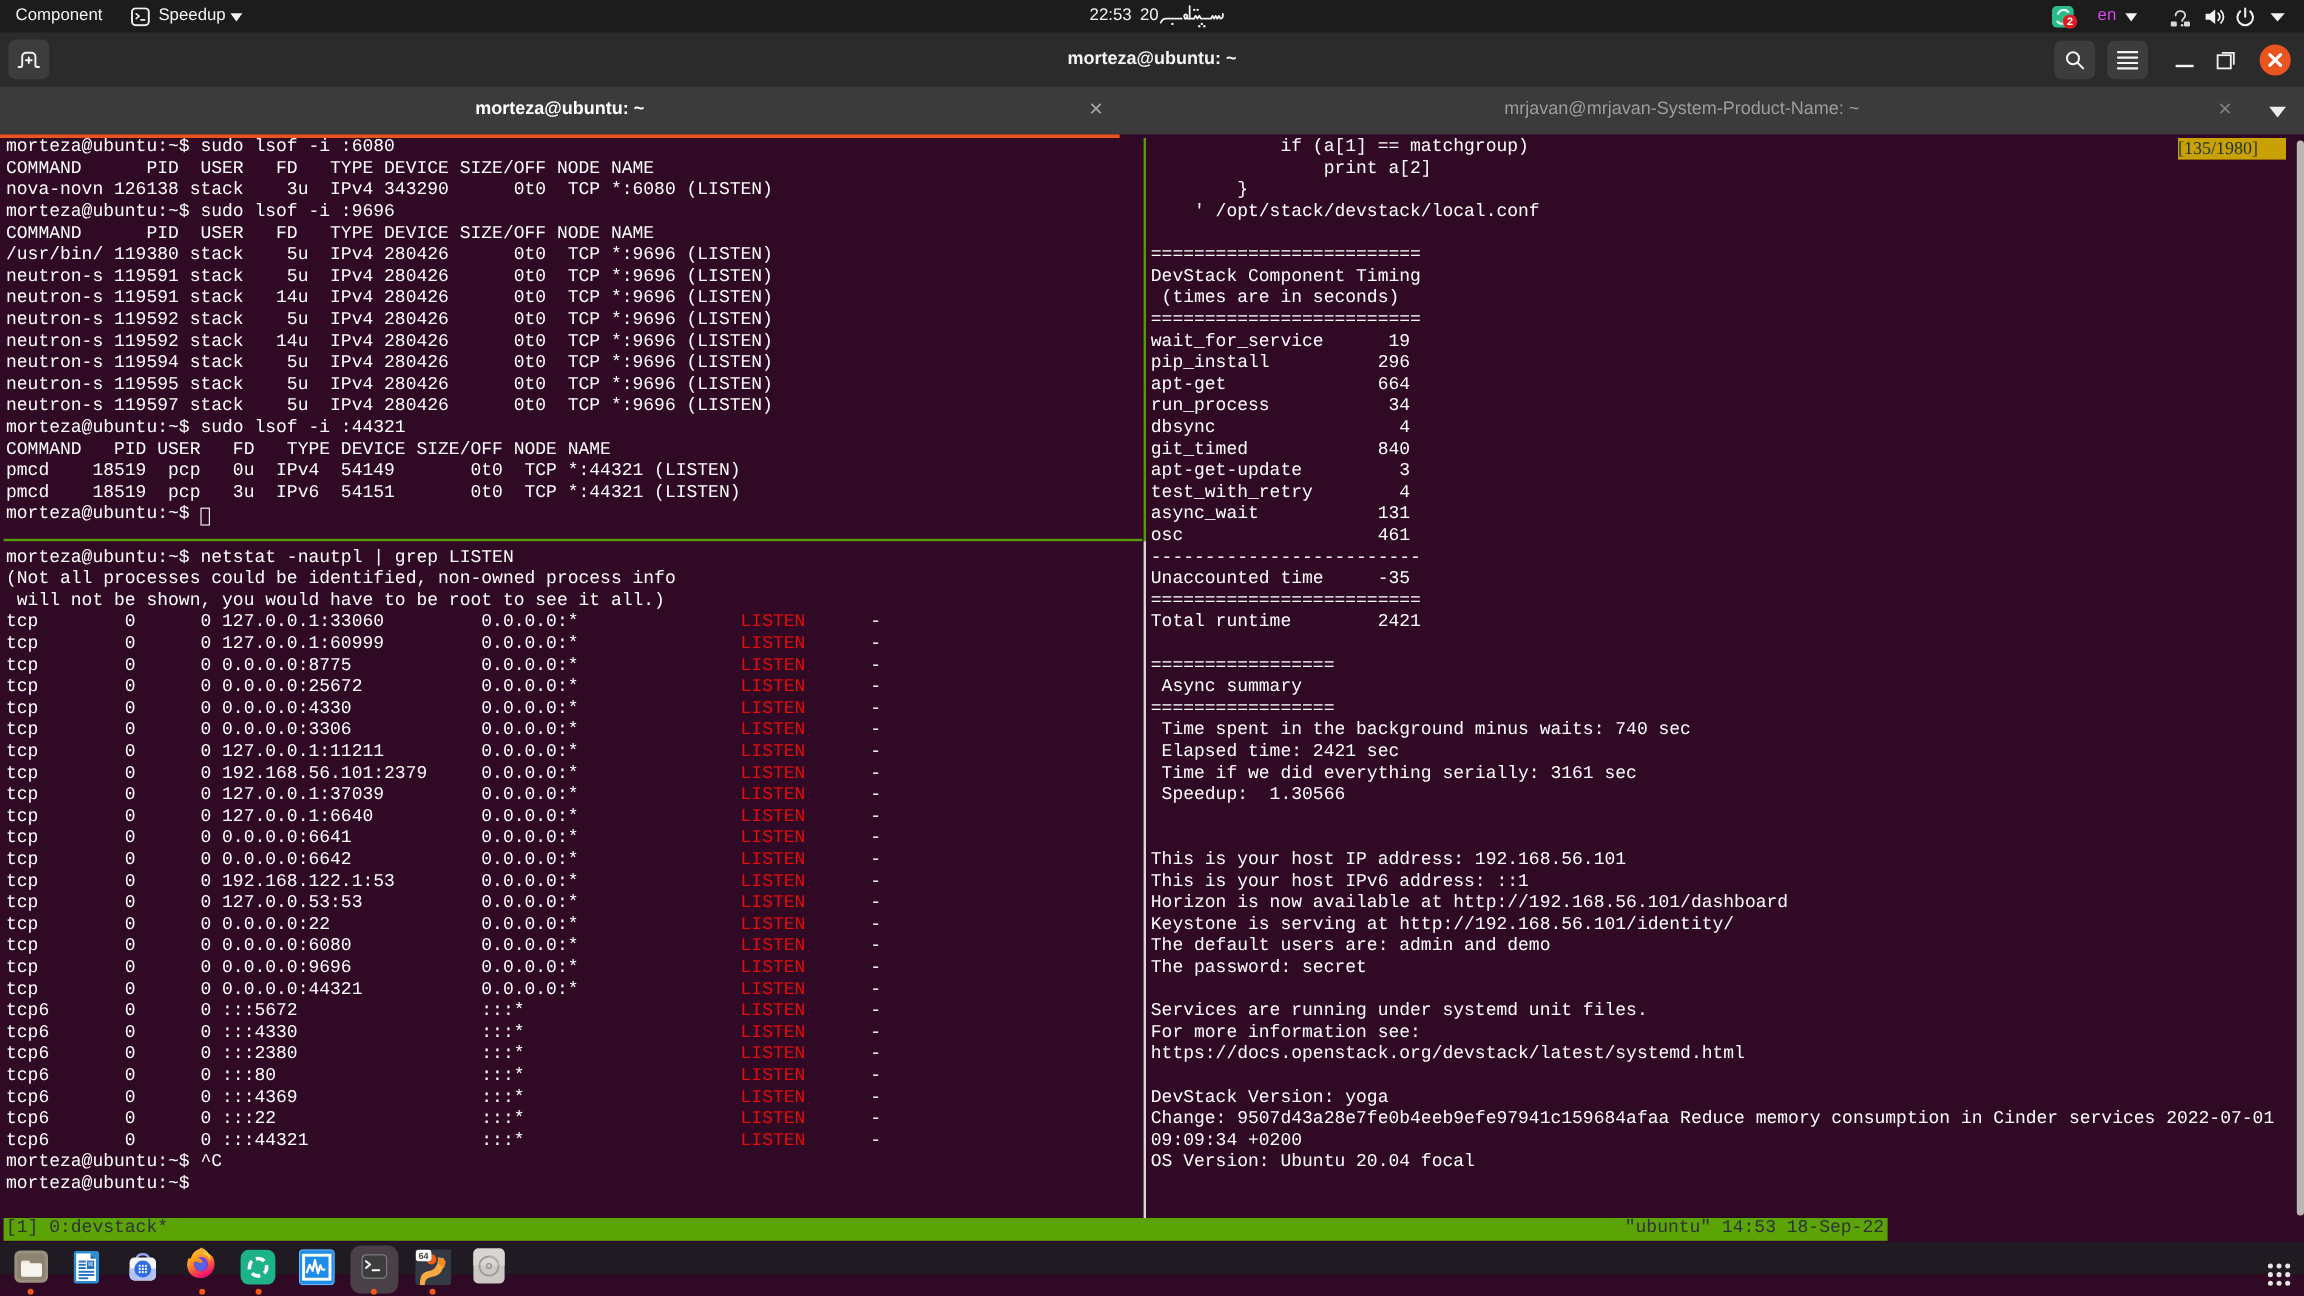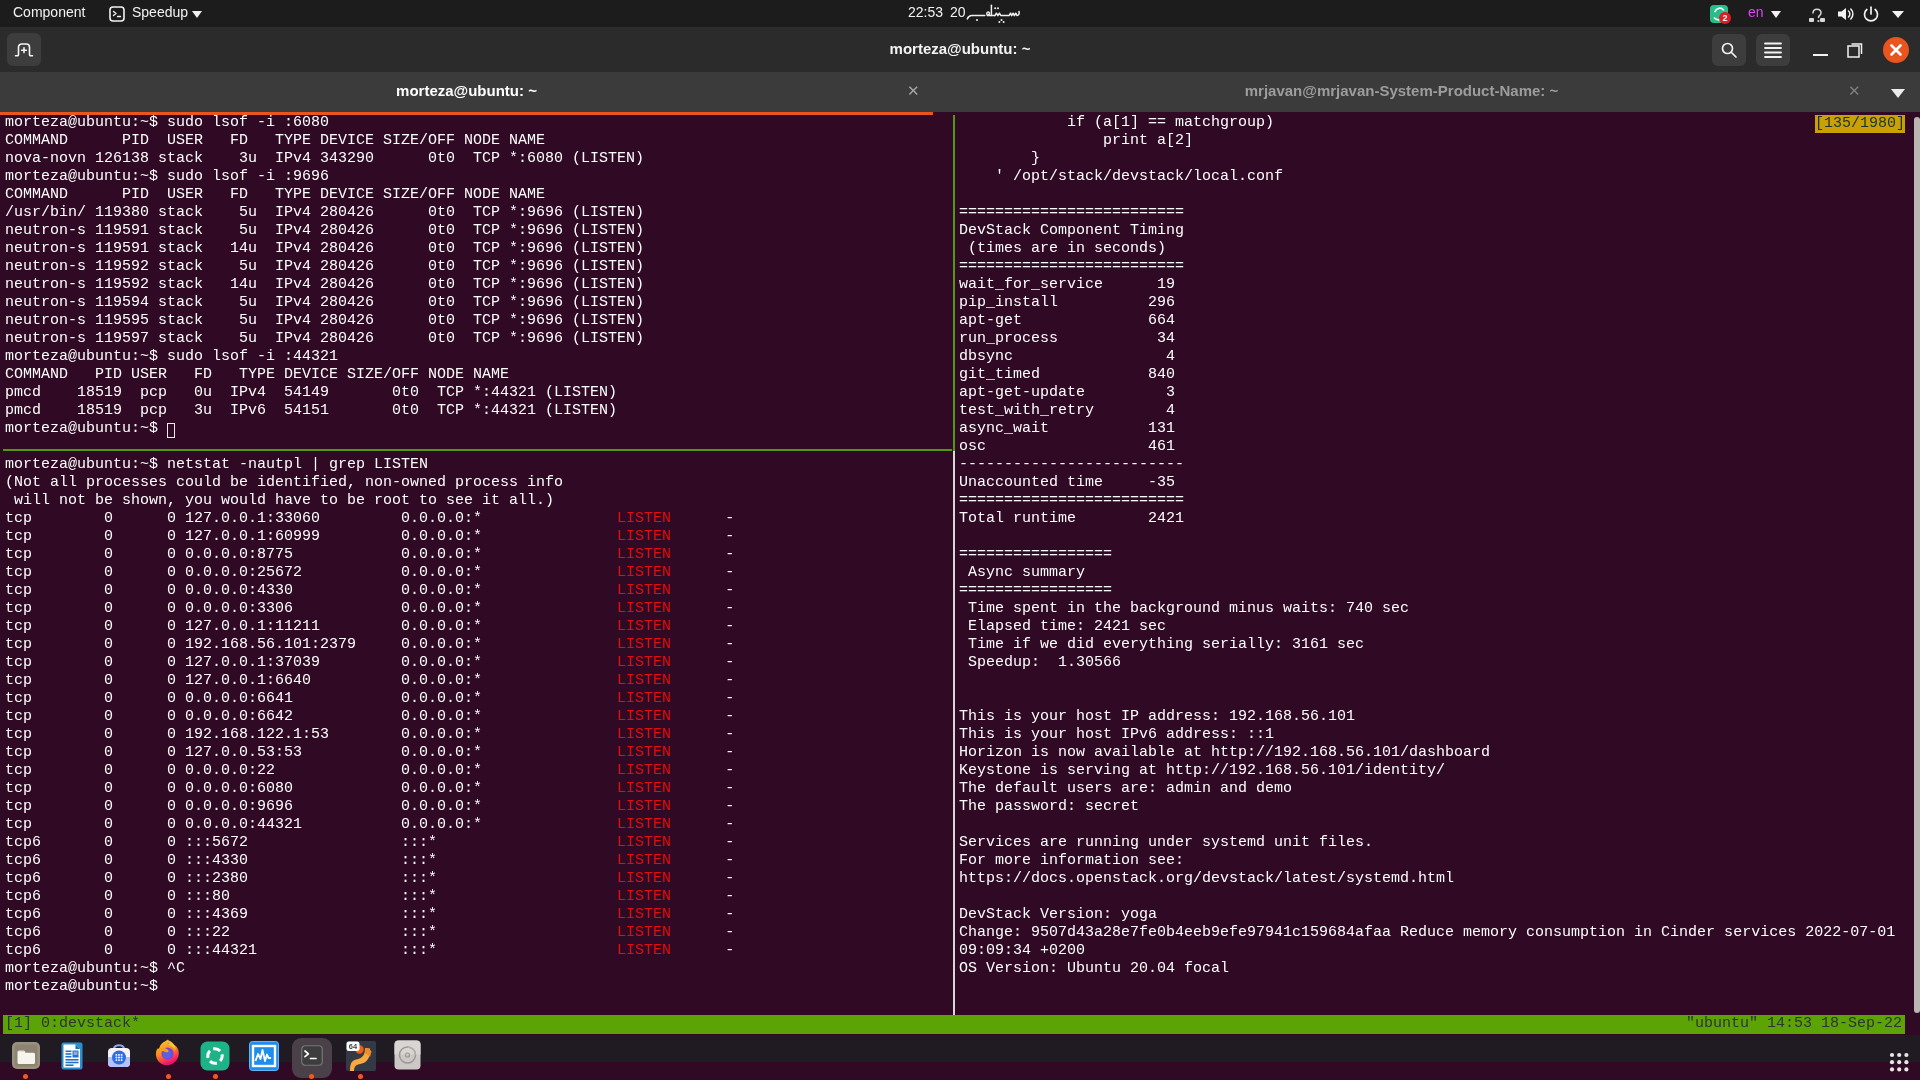--- a/index.html
+++ b/index.html
@@ -10,32 +10,32 @@
 
 #topbar{left:0;top:0;width:1920px;height:27px;background:#1c1c1c;color:#f2f2f2}
 #topbar .txt{position:absolute;top:4px;font-size:14px;color:#f2f2f2}
 
 #headerbar{left:0;top:27px;width:1920px;height:45px;background:#2b2b2b}
 .hbtn{position:absolute;background:#3d3d3d;border-radius:6px}
 #title{position:absolute;left:0;right:0;top:13px;text-align:center;font-weight:bold;font-size:15px;color:#f4f4f4}
 
 #tabbar{left:0;top:72px;width:1920px;height:40px;background:#3b3b3b}
 #tab1txt{position:absolute;left:0;width:933px;top:10px;text-align:center;font-weight:bold;font-size:15px;color:#ffffff}
-#tab2txt{position:absolute;left:935px;width:933px;top:10px;text-align:center;font-weight:bold;font-size:15px;color:#9d9d9d}
+#tab2txt{position:absolute;left:935px;width:933px;top:10px;text-align:center;font-weight:normal;font-size:15px;color:#9d9d9d}
 .tabx{position:absolute;top:10px;font-size:15px;color:#a5a5a5}
 #underline{position:absolute;left:0;top:112px;width:933px;height:3px;background:#e9541f}
 
 #term{left:3px;top:115px;width:1920px;height:920px;background:#300a24}
 #vgreen{left:950px;top:0px;width:2px;height:336px;background:#55990b}
 #vwhite{left:950px;top:336px;width:2px;height:565px;background:#dad6d2}
 #hgreen{left:0;top:334px;width:949px;height:2px;background:#55990b}
 #cursor{left:164px;top:308px;width:8px;height:15px;border:1px solid #eeeaea}
-#badge{left:1812px;top:0px;width:90px;height:18px;background:#c9a103;color:#1d3232;font-family:Liberation Mono, monospace;font-size:15px;line-height:18px}
+#badge{left:1812px;top:0px;width:90px;height:18px;background:#c9a103;color:#1d3232;font-family:Liberation Serif, serif;font-size:15px;line-height:18px}
 #scrollbar{left:1911px;top:2px;width:6px;height:896px;background:#bab6b2;border-radius:3px}
-#status{left:0;top:900px;width:1902px;height:19px;background:#5ca406}
+#status{left:0;top:900px;width:1570px;height:19px;background:#5ca406}
 #status pre{color:#2e3436}
 
 #dock{left:0;top:1035px;width:1920px;height:27px;background:#201a22}
 .dot{position:absolute;top:39px;width:5px;height:5px;border-radius:50%;background:#f4581c}
 </style></head>
 <body>
 <div id="topbar" class="abs">
   <div class="txt" style="left:13px">Component</div>
   <svg class="abs" style="left:109px;top:6px" width="16" height="16" viewBox="0 0 16 16">
       <rect x="1" y="1" width="14" height="14" rx="3" fill="none" stroke="#f2f2f2" stroke-width="1.6"></rect>

